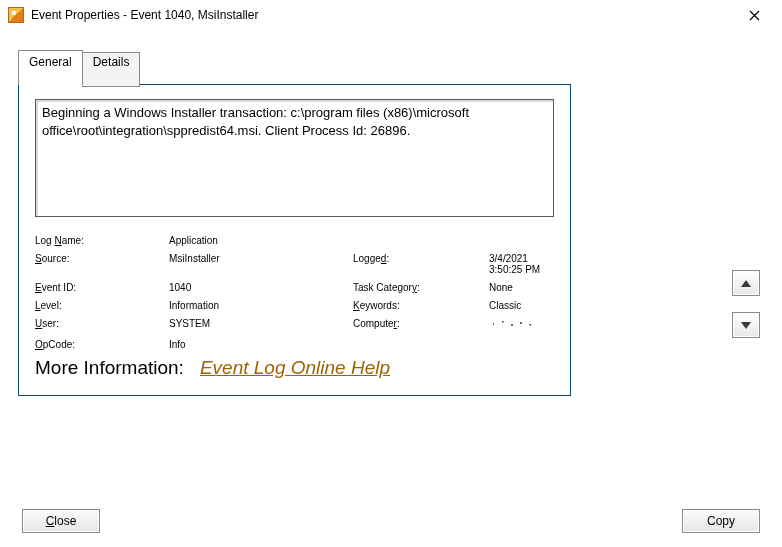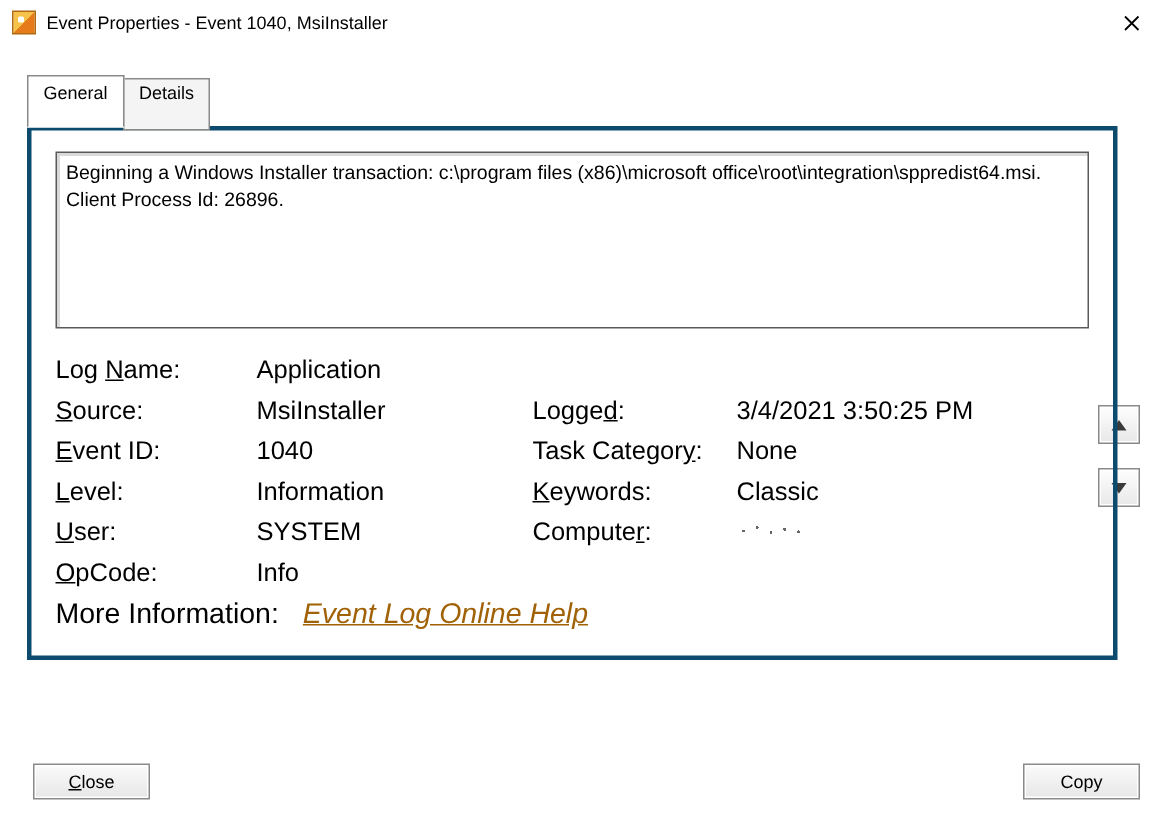--- a/index.html
+++ b/index.html
@@ -68,23 +68,23 @@
     background:#fff;
     z-index:3;
   }
   .tab:not(.active) {
     background:#f4f4f4;
     top:2px;
     padding-top:2px; padding-bottom:17px;
   }
 
   .tabpanel {
-    border: 3px solid #0c4a6e;
+    border: 1px solid #0c4a6e;
     padding: 14px 16px 16px 16px;
-    width: 727px;
+    width: 553px;
     position: relative;
     z-index:1;
   }
 
   .msgbox {
     width: 100%;
     height: 118px;
     border: 1px solid #5a5a5a;
     box-shadow: inset 2px 2px 0 rgba(0,0,0,0.15);
     padding: 4px 6px;
@@ -95,21 +95,21 @@
     resize: none;
     font-family: inherit;
   }
 
   .grid {
     margin-top: 18px;
     display: grid;
     grid-template-columns: 128px 178px 130px auto;
     row-gap: 7px;
     column-gap: 6px;
-    font-size: 17px;
+    font-size: 10px;
     align-items: start;
   }
   .lbl { white-space: nowrap; }
   .lbl .ul { text-decoration: underline; }
 
   .moreinfo-row {
     margin-top: 7px;
     font-size: 19px;
     display:flex;
     gap: 16px;

